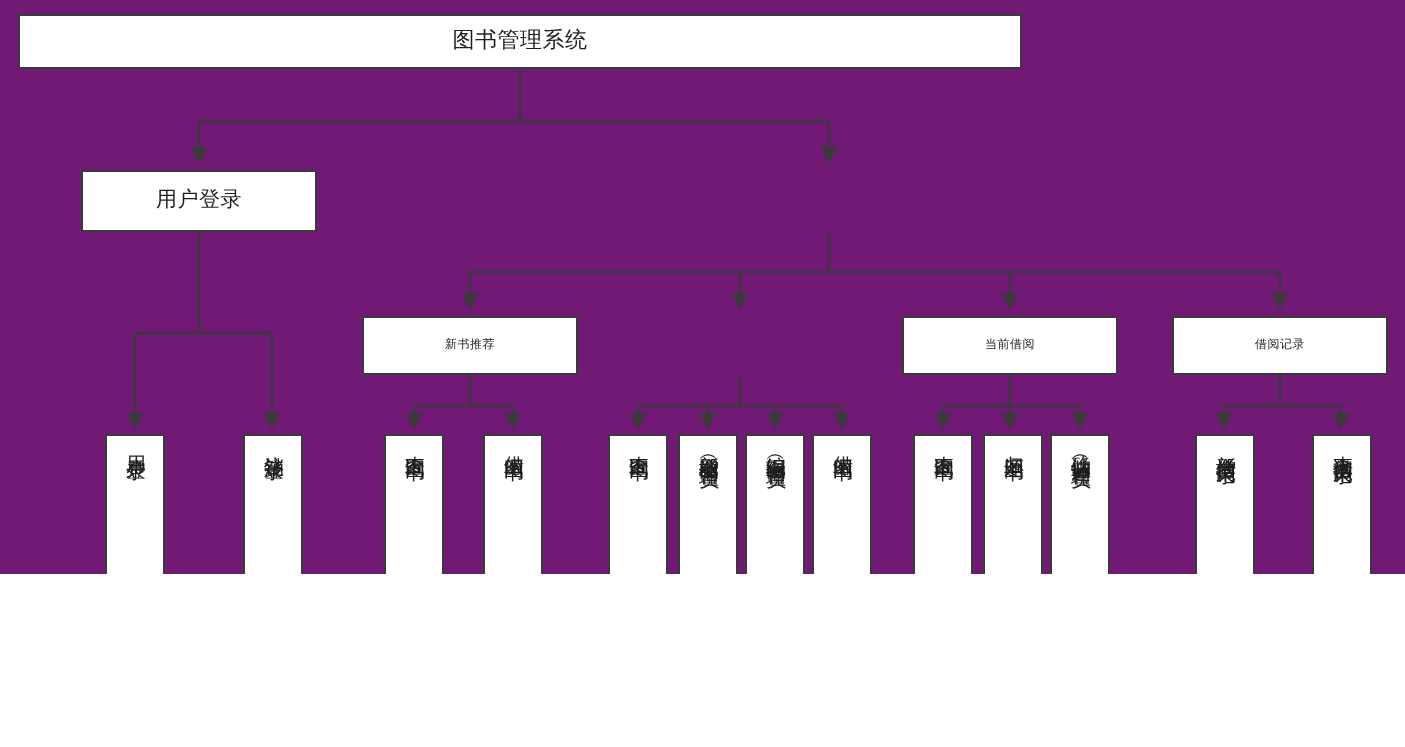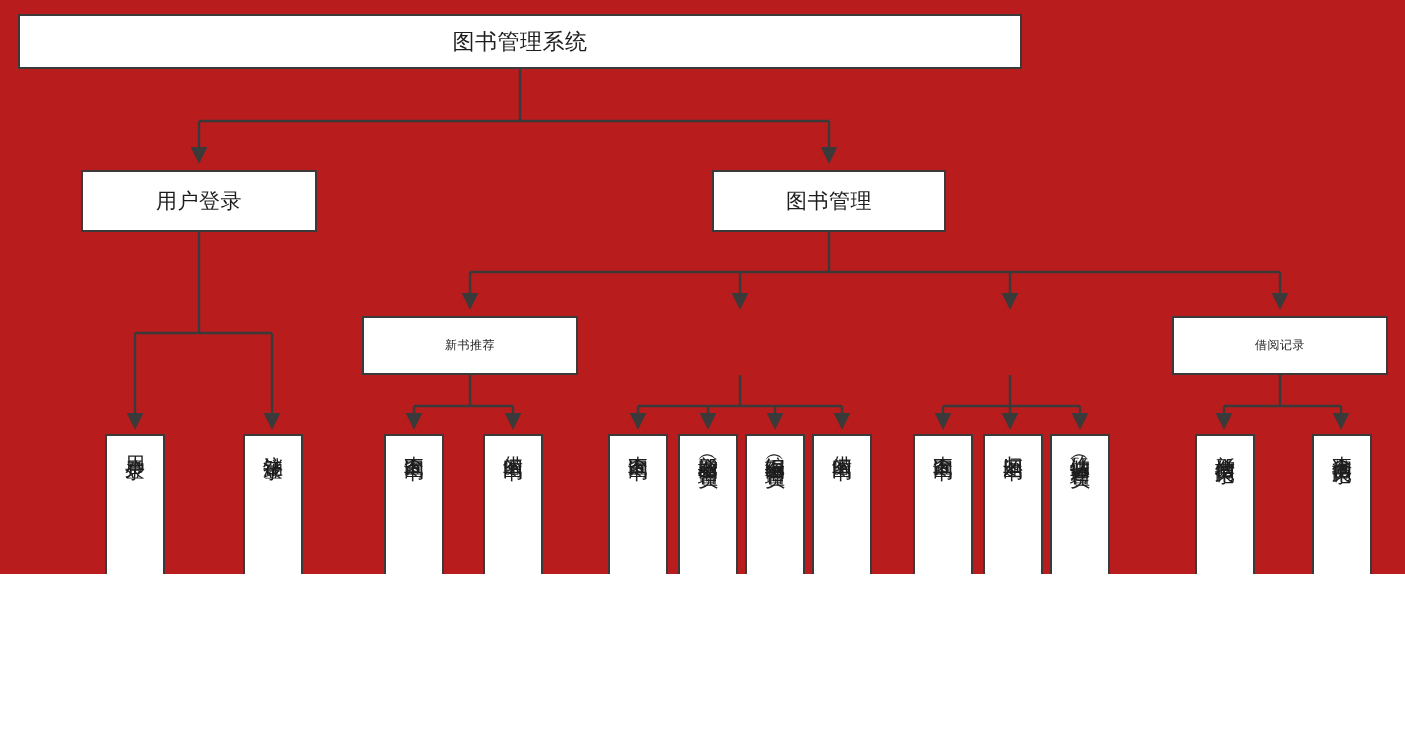--- a/index.html
+++ b/index.html
@@ -8,22 +8,23 @@
     background: #ffffff;
   }
   body {
     font-family: "Liberation Sans", "DejaVu Sans", sans-serif;
     color: #1a1a1a;
   }
   #diagram-root {
     position: relative;
     width: 1405px;
     height: 574px;
-    background: #b91c1c;
+    background: #701a75;
     overflow: hidden;
+    font-family: Liberation Mono, monospace;
   }
   .svg-layer {
     position: absolute;
     left: 0;
     top: 0;
     width: 1405px;
     height: 747px;
   }
   .node {
     position: absolute;
@@ -125,26 +126,26 @@
     </g>
   </svg>
 
   <div class="node root" style="left:18px; top:14px; width:1004px; height:55px;">
     <span class="node-label">图书管理系统</span>
   </div>
 
   <div class="node level2" style="left:81px; top:170px; width:236px; height:62px;">
     <span class="node-label">用户登录</span>
   </div>
-  <div class="node level2" style="left:712px; top:170px; width:234px; height:62px;">
-    <span class="node-label">图书管理</span>
-  </div>
 
   <div class="node level3" style="left:362px; top:316px; width:216px; height:59px;">
     <span class="node-label">新书推荐</span>
+  </div>
+  <div class="node level3" style="left:902px; top:316px; width:216px; height:59px;">
+    <span class="node-label">当前借阅</span>
   </div>
   <div class="node level3" style="left:1172px; top:316px; width:216px; height:59px;align-items:center;">
     <span class="node-label">借阅记录</span>
   </div>
 
   <div class="node leaf" style="left:105px; top:434px; width:60px; height:298px;">
     <span class="node-label">用户登录</span>
   </div>
   <div class="node leaf" style="left:243px; top:434px; width:60px; height:298px;">
     <span class="node-label">注销登录</span>

